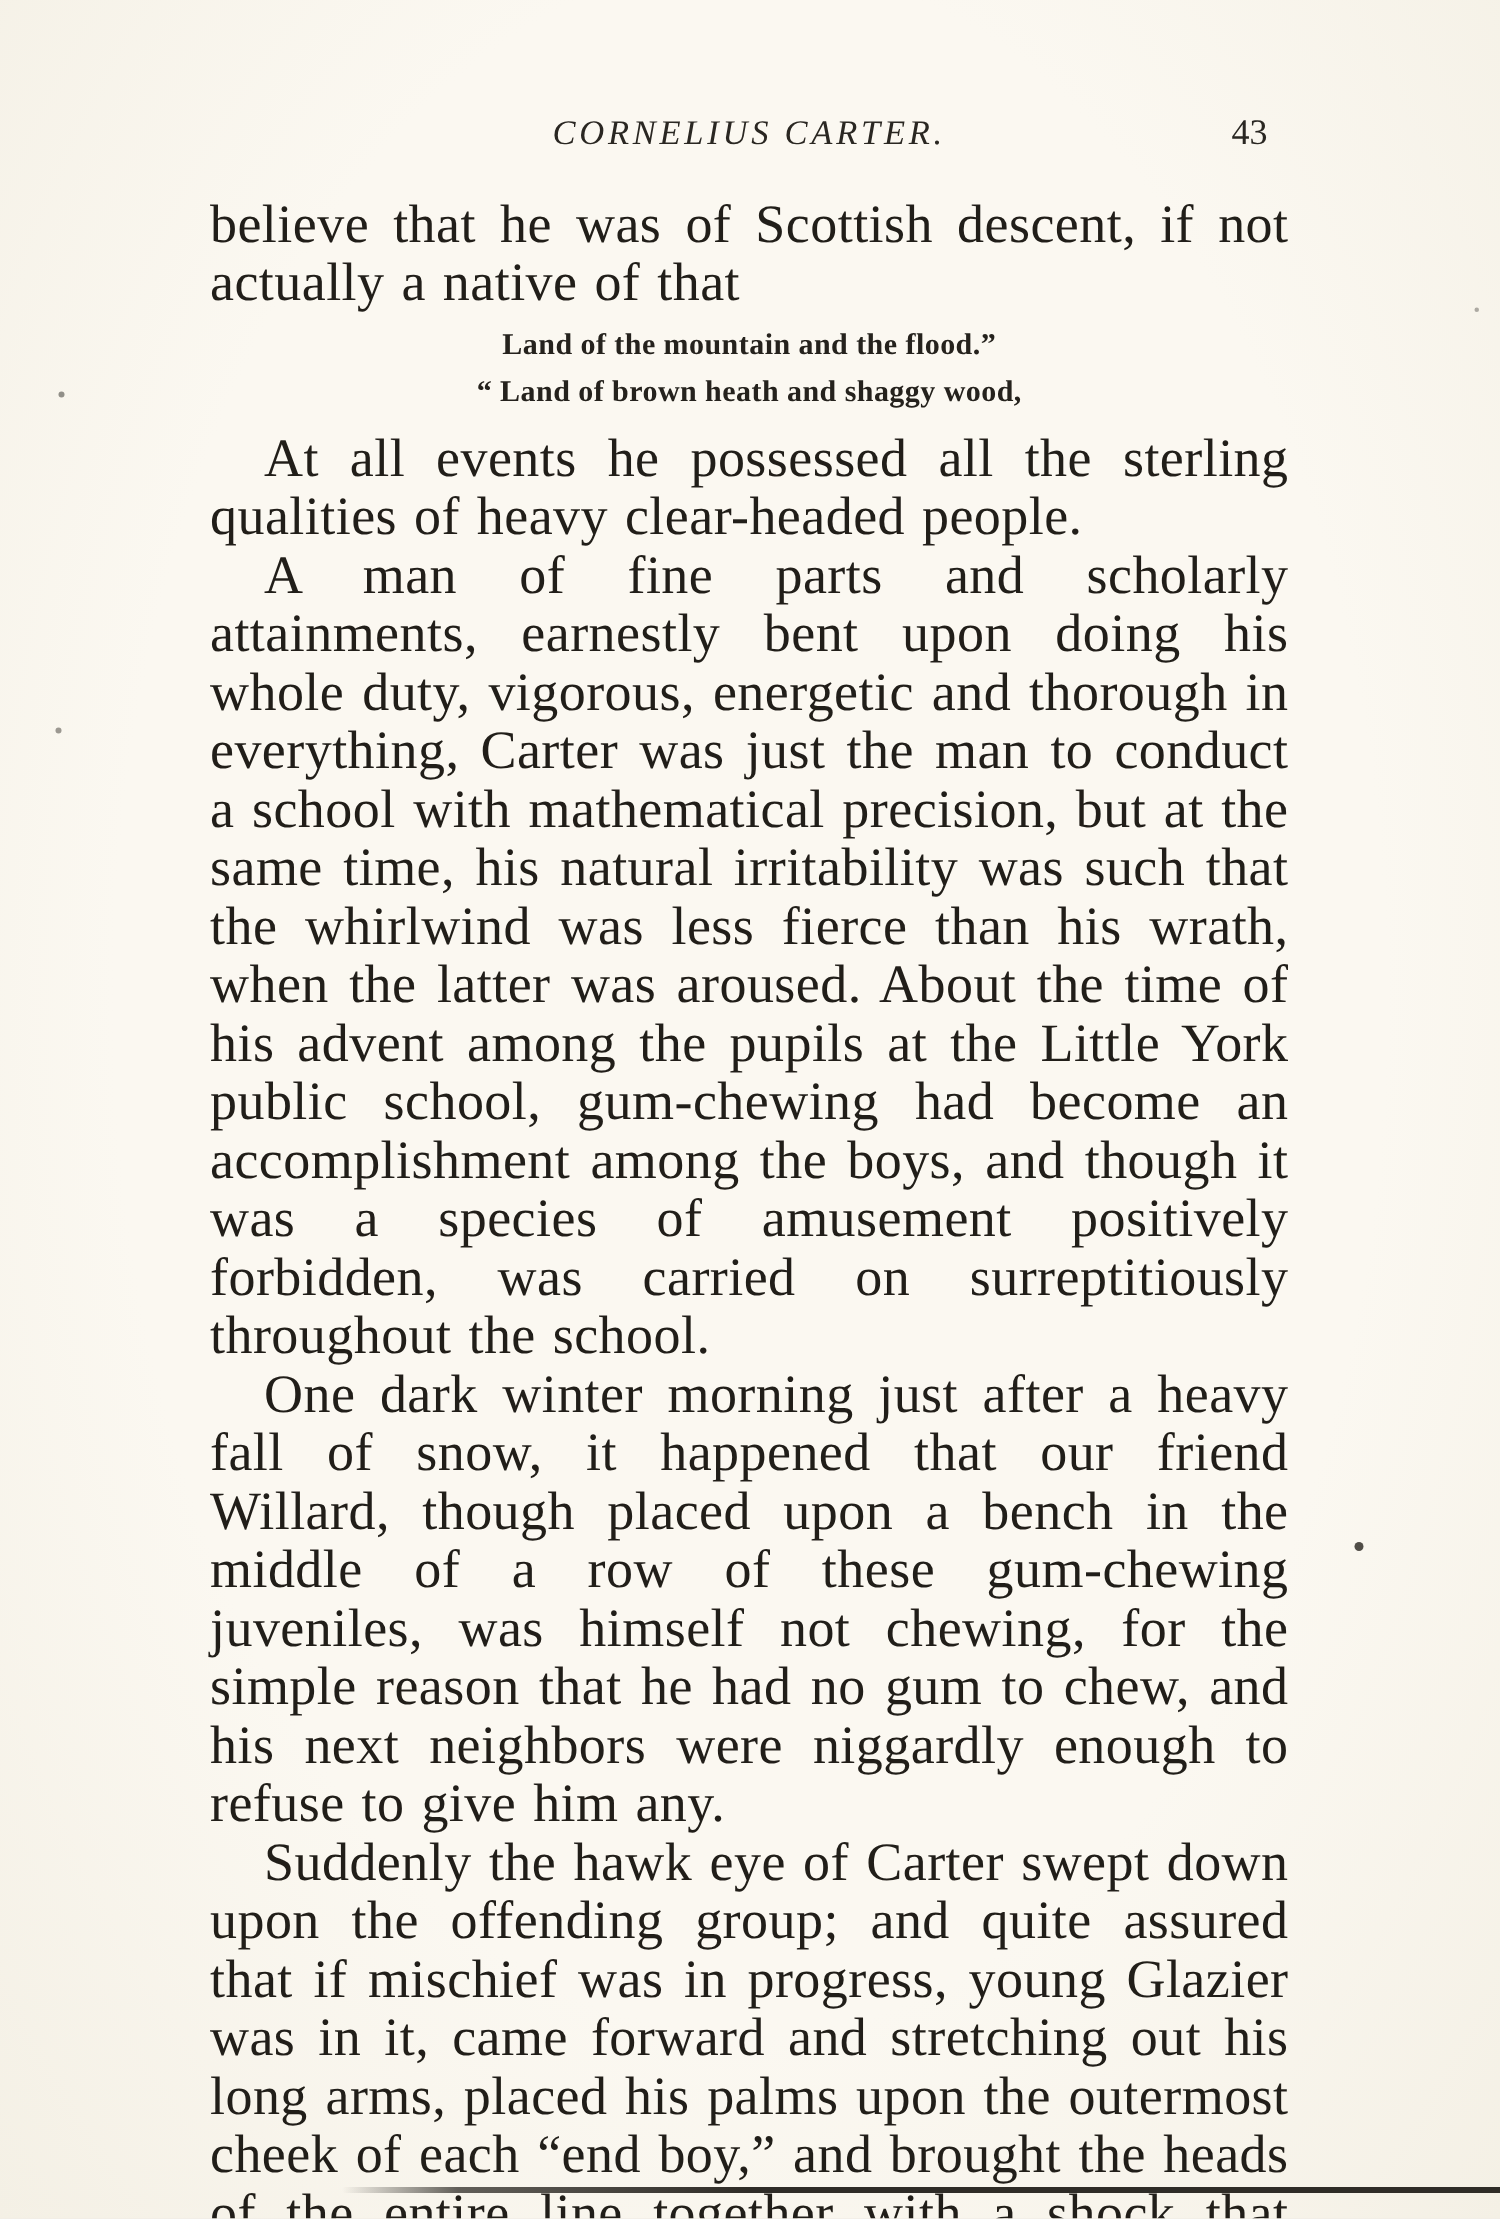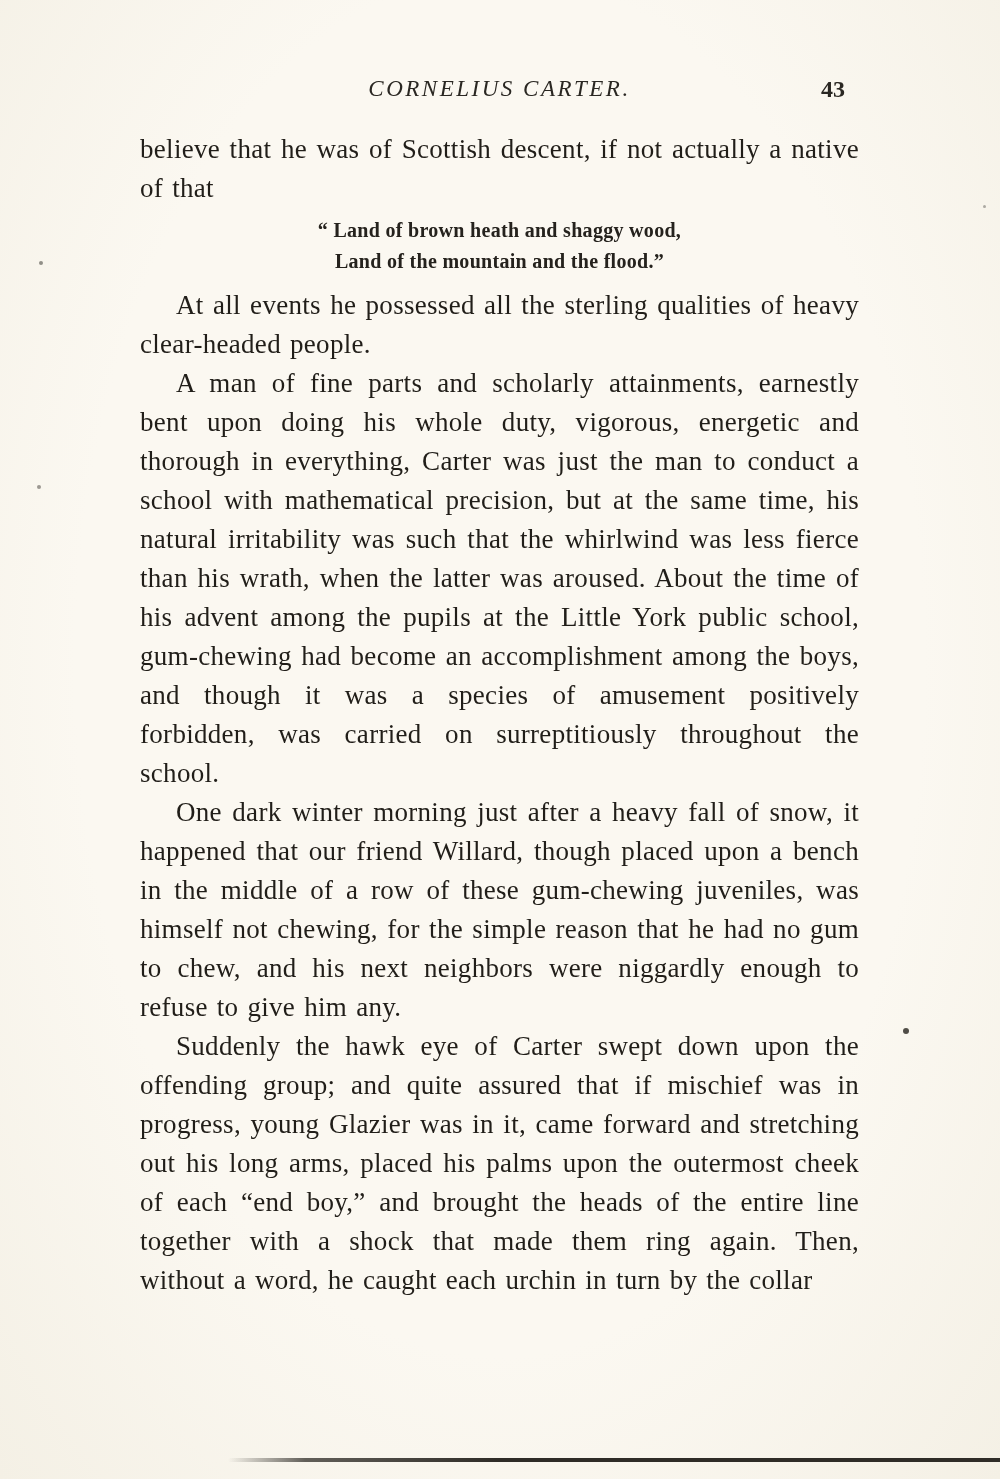--- a/index.html
+++ b/index.html
@@ -39,25 +39,24 @@
     letter-spacing: 2.5px;
     white-space: nowrap;
     color: #2a2722;
   }
   .page-num {
     position: absolute;
     right: 14px;
     top: 0;
     font-size: 24px;
     color: #2a2722;
-    font-weight: bold;
   }
   .body-text p {
     margin: 0;
-    font-size: 27px;
+    font-size: 36px;
     line-height: 39px;
     text-align: justify;
     letter-spacing: 0.3px;
     word-spacing: 2px;
   }
   .body-text p.indent {
     text-indent: 36px;
   }
   .verse {
     margin: 7px 0 9px;
@@ -101,22 +100,22 @@
     <div class="running-head">
       <span class="running-title">CORNELIUS CARTER.</span>
       <span class="page-num">43</span>
     </div>
 
     <div class="body-text">
 
       <p>believe that he was of Scottish descent, if not actually a native of that</p>
 
       <div class="verse">
+        <div>Land of the mountain and the flood.”</div>
         <div>“ Land of brown heath and shaggy wood,</div>
-        <div>Land of the mountain and the flood.”</div>
       </div>
 
       <p class="indent">At all events he possessed all the sterling qualities of heavy clear-headed people.</p>
 
       <p class="indent">A man of fine parts and scholarly attainments, earnestly bent upon doing his whole duty, vigorous, energetic and thorough in everything, Carter was just the man to conduct a school with mathematical precision, but at the same time, his natural irritability was such that the whirlwind was less fierce than his wrath, when the latter was aroused. About the time of his advent among the pupils at the Little York public school, gum-chewing had become an accomplishment among the boys, and though it was a species of amusement positively forbidden, was carried on surreptitiously throughout the school.</p>
 
       <p class="indent">One dark winter morning just after a heavy fall of snow, it happened that our friend Willard, though placed upon a bench in the middle of a row of these gum-chewing juveniles, was himself not chewing, for the simple reason that he had no gum to chew, and his next neighbors were niggardly enough to refuse to give him any.</p>
 
       <p class="indent">Suddenly the hawk eye of Carter swept down upon the offending group; and quite assured that if mischief was in progress, young Glazier was in it, came forward and stretching out his long arms, placed his palms upon the outermost cheek of each “end boy,” and brought the heads of the entire line together with a shock that made them ring again. Then, without a word, he caught each urchin in turn by the collar</p>
 

